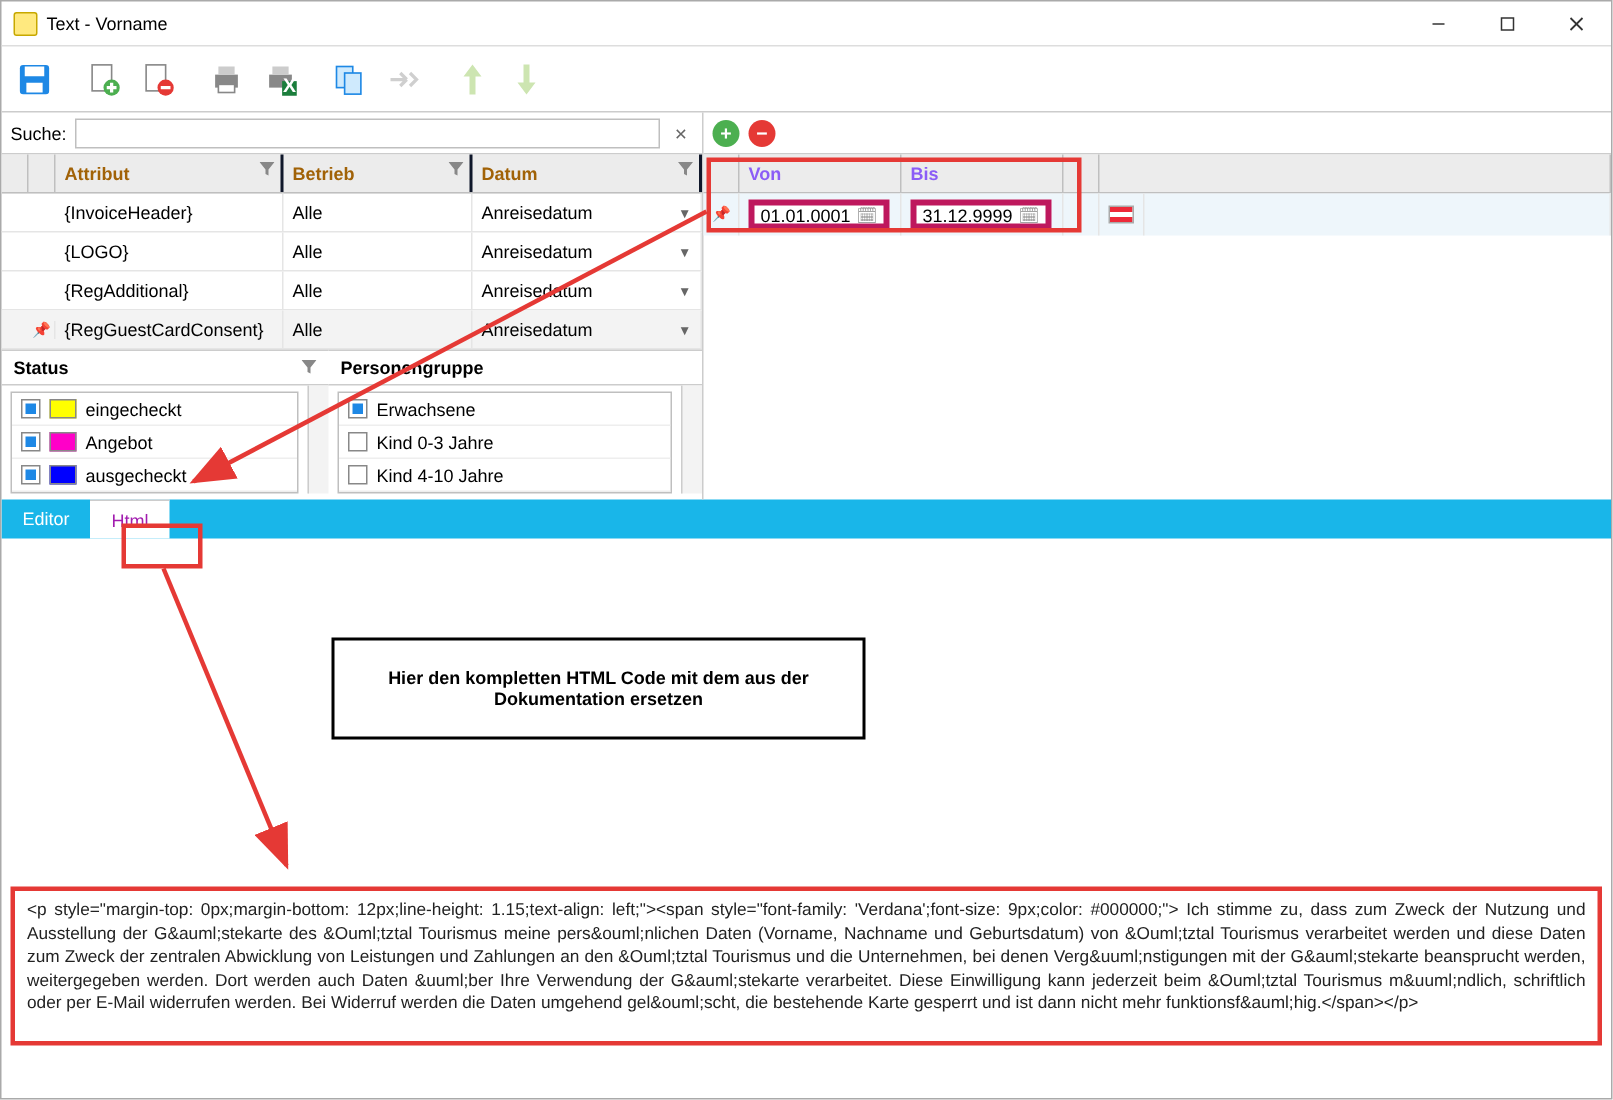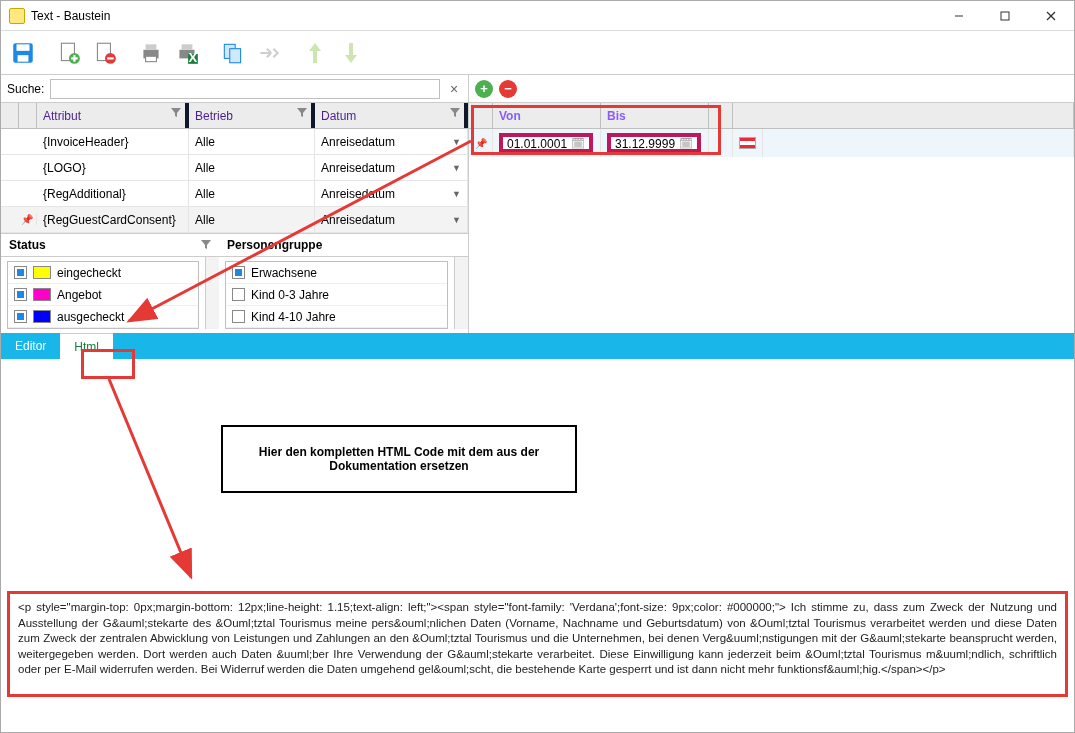--- a/index.html
+++ b/index.html
@@ -23,21 +23,21 @@
 .left-pane { width: 468px; border-right: 1px solid #ccc; display: flex; flex-direction: column; }
 .right-pane { flex: 1; display: flex; flex-direction: column; }
 
 
 .search-row { height: 28px; display: flex; align-items: center; padding: 0 6px; gap: 6px; border-bottom: 1px solid #ccc; }
 .search-row input { flex: 1; height: 20px; border: 1px solid #bfbfbf; padding: 0 4px; }
 .search-row .clear-x { width: 16px; text-align: center; color: #666; font-size: 14px; }
 
 
 .grid-header { display: flex; background: #ececec; border-bottom: 1px solid #bfbfbf; height: 26px; }
-.grid-header .gh { border-right: 4px solid #0f172a; display: flex; align-items: center; padding: 0 6px; color: #4c1d95; font-weight: 400; position: relative; }
+.grid-header .gh { border-right: 2px solid #0f172a; display: flex; align-items: center; padding: 0 6px; color: #a16207; font-weight: 700; position: relative; }
 .grid-header .gh .filter-icon { position: absolute; right: 4px; top: 5px; }
 .gh-gutter { width: 18px; border-right: 1px solid #bfbfbf; }
 .gh-pin { width: 18px; border-right: 1px solid #bfbfbf; }
 
 
 .grid-body { }
 .grid-row { display: flex; height: 26px; border-bottom: 1px solid #e5e5e5; align-items: center; }
 .grid-row .cell { border-right: 1px solid #e5e5e5; height: 100%; display: flex; align-items: center; padding: 0 6px; }
 .grid-row .gutter { width: 18px; border-right: 1px solid #e5e5e5; }
 .grid-row .pin { width: 18px; border-right: 1px solid #e5e5e5; display:flex; align-items:center; justify-content:center;}
@@ -74,36 +74,36 @@
 
 .red-box { position: absolute; border: 3px solid #e53935; pointer-events: none; }
 
 
 .arrow-svg { position: absolute; left: 0; top: 0; pointer-events: none; }
 
 
 .tab-row { height: 26px; background: #19b6e9; display: flex; align-items: stretch; color: #fff; }
 .tab { padding: 0 14px; display: flex; align-items: center; }
 .tab.inactive { color: #fff; }
-.tab.active { background: #fff; color: #15803d; border-top: 1px solid #ccc; }
+.tab.active { background: #fff; color: #a21caf; border-top: 1px solid #ccc; }
 
 
 .editor-area { position: relative; padding: 20px; height: 344px; }
 .info-box { position: absolute; left: 220px; top: 66px; width: 356px; border: 2px solid #000; padding: 18px 16px; text-align: center; font-weight: 700; }
 .code-box { position: absolute; left: 6px; right: 6px; bottom: 6px; height: 106px; border: 3px solid #e53935; padding: 6px 8px; font-size: 11.5px; line-height: 1.35; text-align: justify; color: #222; overflow:hidden;}
 .filter-funnel { width:10px; height:10px; }
 .flag-at { width:18px; height:12px; display:inline-block; background: linear-gradient(#ed2939 0 33%, #fff 33% 66%, #ed2939 66% 100%); border:1px solid #aaa;}
 .pin-icon { color:#7ab800; font-size:10px; }
 </style>
 </head>
 <body>
 
 <div class="title-bar">
   <span class="app-icon"></span>
-  <span class="title-text">Text - Baustein</span>
+  <span class="title-text">Text - Vorname</span>
   <div class="win-btns">
     <div class="win-btn">
         <svg viewBox="0 0 10 10">
           <line x1="1" y1="5" x2="9" y2="5" stroke="#333" stroke-width="1"></line>
         </svg>
       </div>
     <div class="win-btn">
         <svg viewBox="0 0 10 10">
           <rect x="1" y="1" width="8" height="8" fill="none" stroke="#333" stroke-width="1"></rect>
         </svg>

